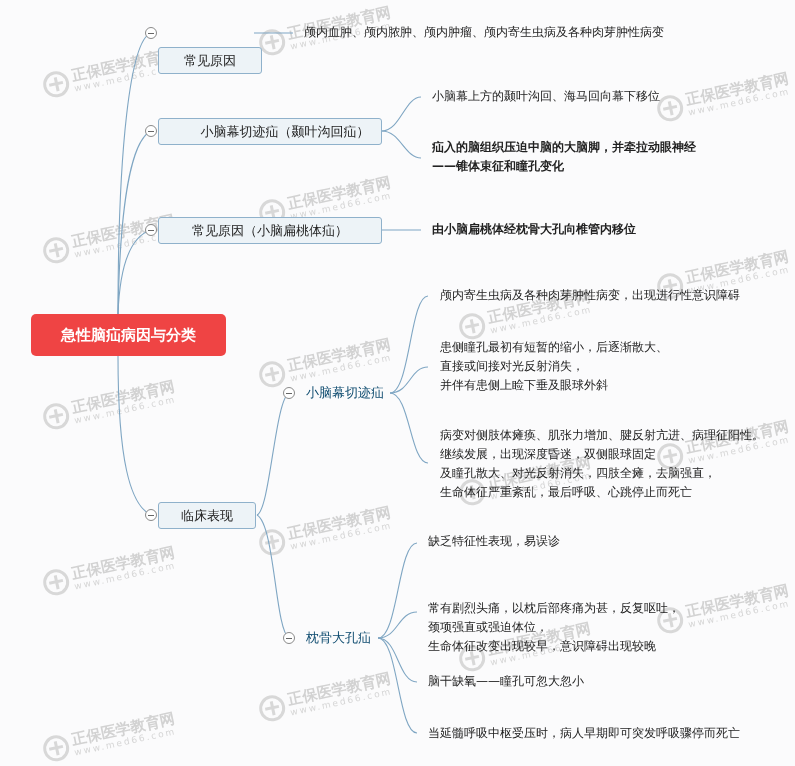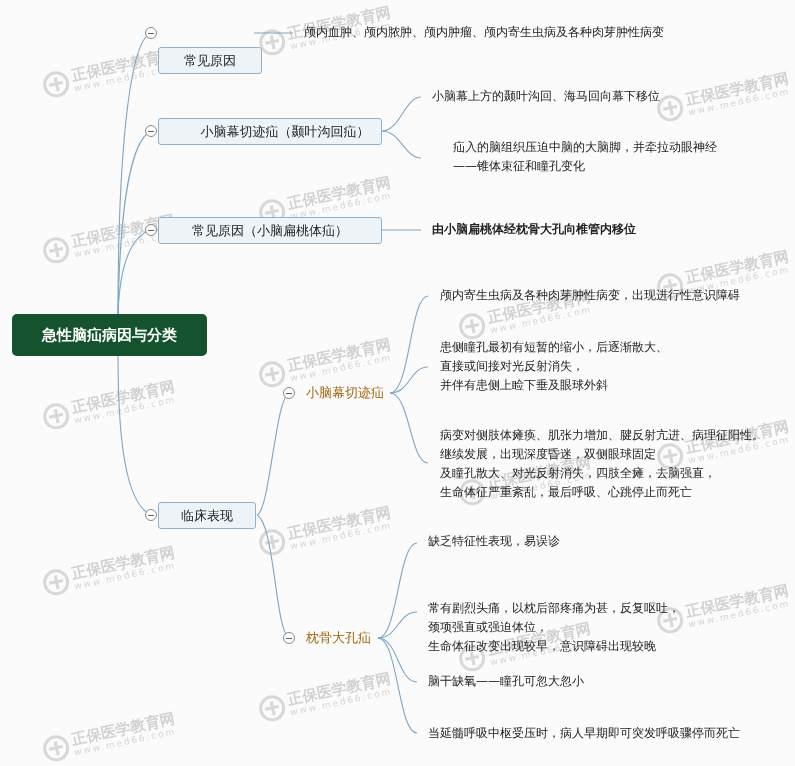--- a/index.html
+++ b/index.html
@@ -5,32 +5,32 @@
   html, body { margin:0; padding:0; }
   body {
     width:795px; height:766px; position:relative; overflow:hidden;
     background:#fbfbfc;
     font-family:"DejaVu Sans","Liberation Sans",sans-serif;
     color:#222;
   }
   svg.links { position:absolute; left:0; top:0; width:795px; height:766px; }
   .node { position:absolute; box-sizing:border-box; }
   .root {
-    left:12px; top:314px; width:195px; height:42px;
-    background:#14532d; border-radius:5px; color:#fff;
+    left:31px; top:314px; width:195px; height:42px;
+    background:#ef4444; border-radius:5px; color:#fff;
     font-size:15px; font-weight:bold;
     display:flex; align-items:center; justify-content:center;
   }
   .main {
     background:#edf3f7; border:1px solid #8fb1cb; border-radius:3px;
     font-size:13px; color:#222;
     display:flex; align-items:center; justify-content:center;
     height:27px;
   }
-  .sub { font-size:13px; color:#a16207; white-space:nowrap; }
+  .sub { font-size:13px; color:#0c4a6e; white-space:nowrap; }
   .leaf { font-size:12px; color:#222; line-height:19px; white-space:nowrap; }
   .toggle {
     position:absolute; width:12px; height:12px; border-radius:50%;
     border:1px solid #8a8a8a; background:#fff; box-sizing:border-box;
   }
   .toggle::after {
     content:""; position:absolute; left:2px; right:2px; top:5px; height:1px; background:#666;
   }
   .wm {
     position:absolute; color:#d4d4d4; transform:rotate(-12deg);
@@ -100,21 +100,21 @@
 
 <div class="node root">急性脑疝病因与分类</div>
 
 <span class="toggle" style="left:145px;top:27px;"></span>
 <div class="node main" style="left:158px;top:34px;width:104px;margin-top:13px;">常见原因</div>
 <div class="node leaf" style="left:304px;top:23px;">颅内血肿、颅内脓肿、颅内肿瘤、颅内寄生虫病及各种肉芽肿性病变</div>
 
 <span class="toggle" style="left:145px;top:125px;"></span>
 <div class="node main" style="left:158px;top:118px;width:224px;padding-left:30px;">小脑幕切迹疝（颞叶沟回疝）</div>
 <div class="node leaf" style="left:432px;top:87px;">小脑幕上方的颞叶沟回、海马回向幕下移位</div>
-<div class="node leaf" style="left:453px;top:138px;white-space:pre;">疝入的脑组织压迫中脑的大脑脚，并牵拉动眼神经
+<div class="node leaf" style="left:432px;top:138px;white-space:pre;font-weight:bold;">疝入的脑组织压迫中脑的大脑脚，并牵拉动眼神经
 ——锥体束征和瞳孔变化</div>
 
 <span class="toggle" style="left:145px;top:224px;"></span>
 <div class="node main" style="left:158px;top:217px;width:224px;">常见原因（小脑扁桃体疝）</div>
 <div class="node leaf" style="left:432px;top:220px;font-weight:bold;">由小脑扁桃体经枕骨大孔向椎管内移位</div>
 
 <span class="toggle" style="left:145px;top:509px;"></span>
 <div class="node main" style="left:158px;top:502px;width:98px;">临床表现</div>
 
 <span class="toggle" style="left:283px;top:387px;"></span>

